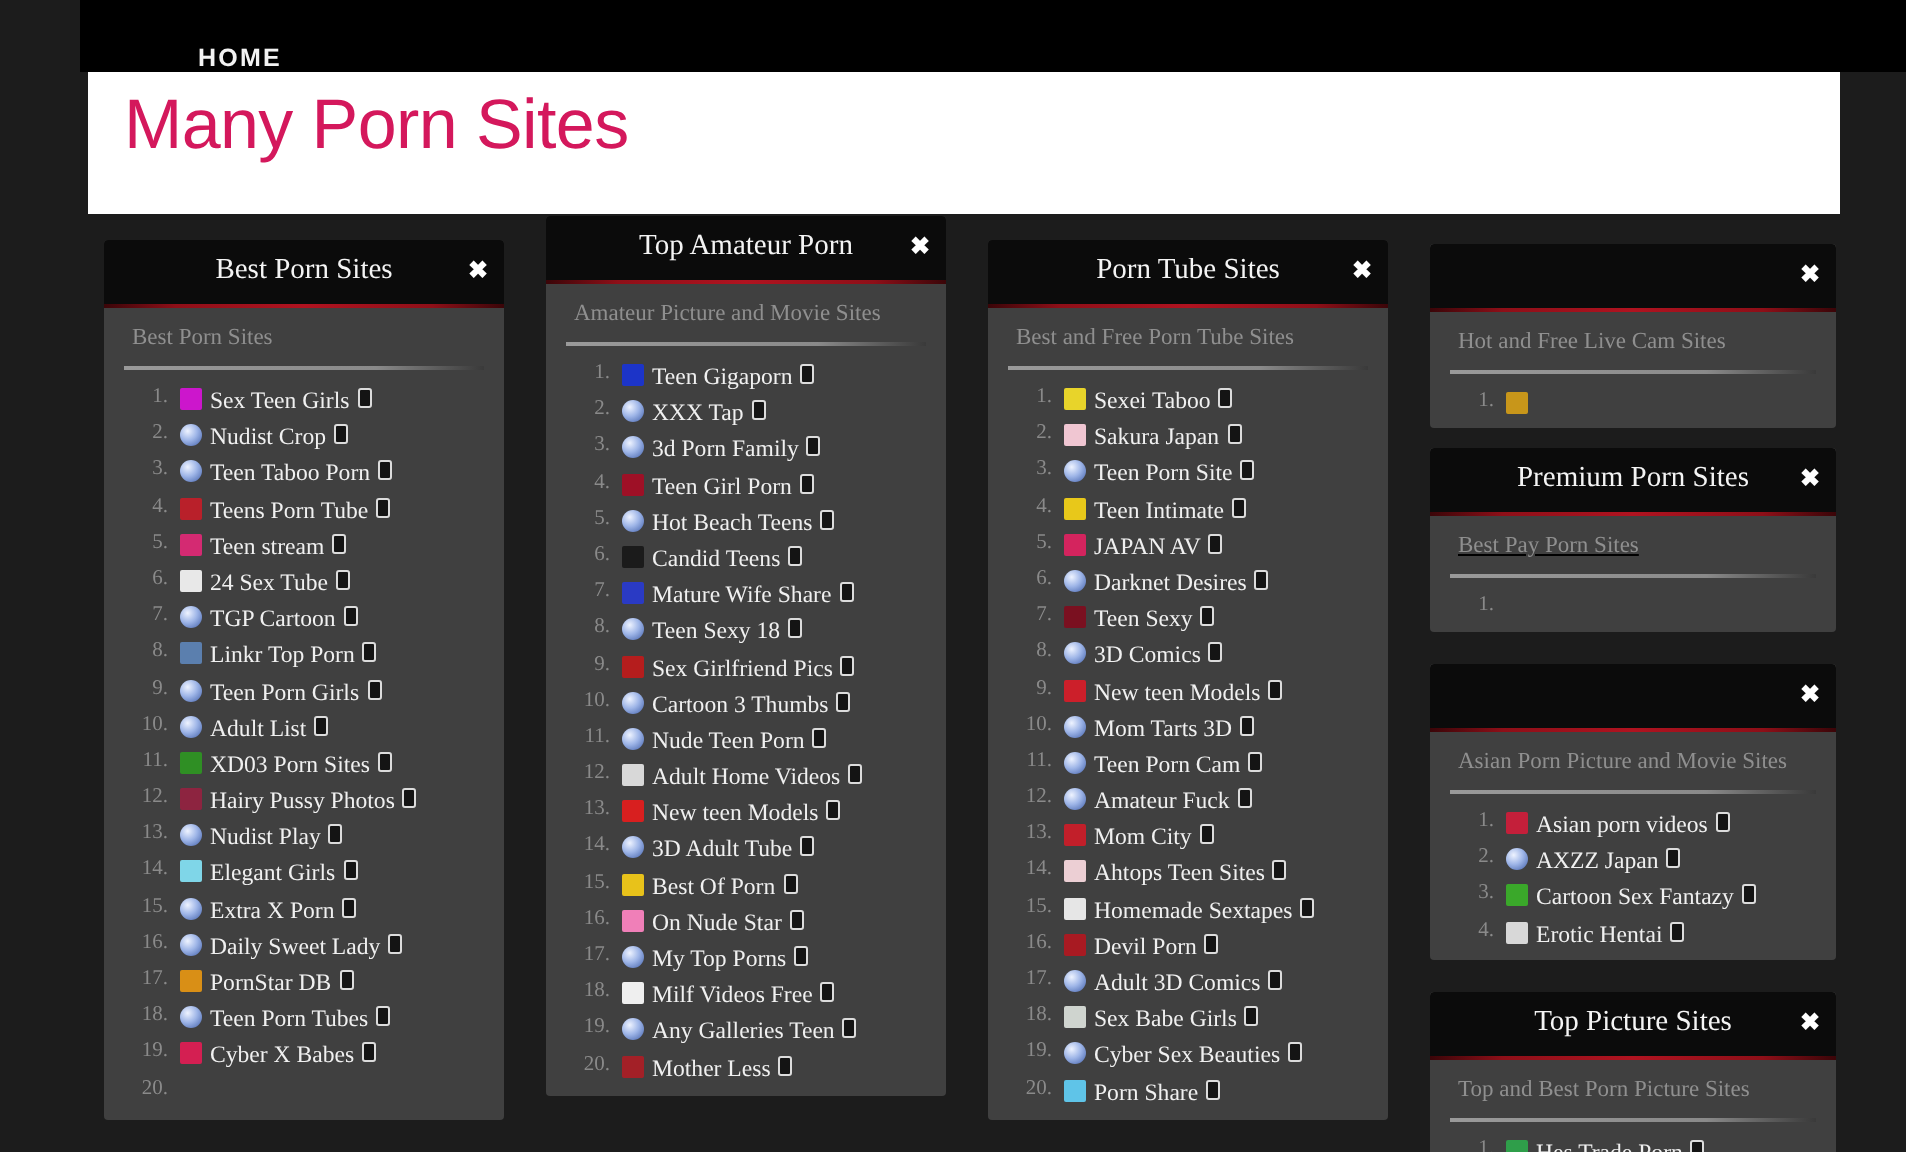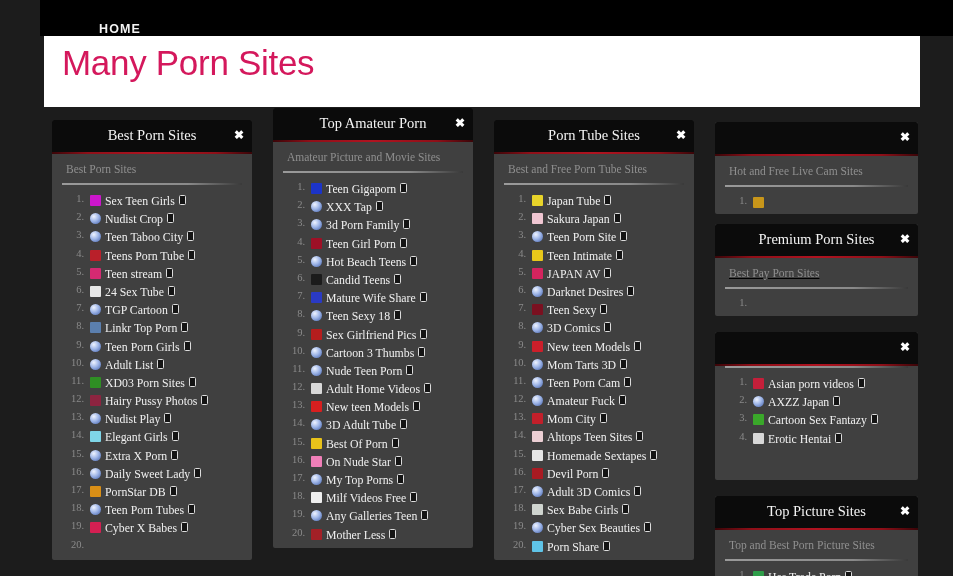--- a/index.html
+++ b/index.html
@@ -137,21 +137,21 @@
           <div class="ptitle">Best Porn Sites</div>
           <span class="pclose">✖</span>
         </div>
         <div class="redline"></div>
         <div class="panel-body">
           <div class="subtitle">Best Porn Sites</div>
           <div class="hr"></div>
           <ol class="sites">
             <li><span class="fav" style="background: rgb(204, 22, 204);"></span><span class="lbl">Sex Teen Girls</span><span class="mob"></span></li>
             <li><span class="fav globe"></span><span class="lbl">Nudist Crop</span><span class="mob"></span></li>
-            <li><span class="fav globe"></span><span class="lbl">Teen Taboo City</span><span class="mob"></span></li>
+            <li><span class="fav globe"></span><span class="lbl">Teen Taboo Porn</span><span class="mob"></span></li>
             <li><span class="fav" style="background: rgb(185, 32, 42);"></span><span class="lbl">Teens Porn Tube</span><span class="mob"></span></li>
             <li><span class="fav" style="background: rgb(212, 42, 114);"></span><span class="lbl">Teen stream</span><span class="mob"></span></li>
             <li><span class="fav" style="background: rgb(232, 232, 232);"></span><span class="lbl">24 Sex Tube</span><span class="mob"></span></li>
             <li><span class="fav globe"></span><span class="lbl">TGP Cartoon</span><span class="mob"></span></li>
             <li><span class="fav" style="background: rgb(91, 127, 174);"></span><span class="lbl">Linkr Top Porn</span><span class="mob"></span></li>
             <li><span class="fav globe"></span><span class="lbl">Teen Porn Girls</span><span class="mob"></span></li>
             <li><span class="fav globe"></span><span class="lbl">Adult List</span><span class="mob"></span></li>
             <li><span class="fav" style="background: rgb(47, 143, 36);"></span><span class="lbl">XD03 Porn Sites</span><span class="mob"></span></li>
             <li><span class="fav" style="background: rgb(141, 36, 64);"></span><span class="lbl">Hairy Pussy Photos</span><span class="mob"></span></li>
             <li><span class="fav globe"></span><span class="lbl">Nudist Play</span><span class="mob"></span></li>
@@ -201,21 +201,21 @@
       <div class="panel" style="left: 494px; top: 120px; width: 200px; height: 440px;">
         <div class="panel-head">
           <div class="ptitle">Porn Tube Sites</div>
           <span class="pclose">✖</span>
         </div>
         <div class="redline"></div>
         <div class="panel-body">
           <div class="subtitle">Best and Free Porn Tube Sites</div>
           <div class="hr"></div>
           <ol class="sites">
-            <li><span class="fav" style="background: rgb(232, 212, 42);"></span><span class="lbl">Japan Tube</span><span class="mob"></span></li>
+            <li><span class="fav" style="background: rgb(232, 212, 42);"></span><span class="lbl">Sexei Taboo</span><span class="mob"></span></li>
             <li><span class="fav" style="background: rgb(240, 198, 210);"></span><span class="lbl">Sakura Japan</span><span class="mob"></span></li>
             <li><span class="fav globe"></span><span class="lbl">Teen Porn Site</span><span class="mob"></span></li>
             <li><span class="fav" style="background: rgb(232, 200, 26);"></span><span class="lbl">Teen Intimate</span><span class="mob"></span></li>
             <li><span class="fav" style="background: rgb(212, 36, 94);"></span><span class="lbl">JAPAN AV</span><span class="mob"></span></li>
             <li><span class="fav globe"></span><span class="lbl">Darknet Desires</span><span class="mob"></span></li>
             <li><span class="fav" style="background: rgb(122, 16, 32);"></span><span class="lbl">Teen Sexy</span><span class="mob"></span></li>
             <li><span class="fav globe"></span><span class="lbl">3D Comics</span><span class="mob"></span></li>
             <li><span class="fav" style="background: rgb(204, 31, 42);"></span><span class="lbl">New teen Models</span><span class="mob"></span></li>
             <li><span class="fav globe"></span><span class="lbl">Mom Tarts 3D</span><span class="mob"></span></li>
             <li><span class="fav globe"></span><span class="lbl">Teen Porn Cam</span><span class="mob"></span></li>
@@ -258,20 +258,21 @@
             <li></li>
           </ol>
         </div>
       </div>
       <div class="panel" style="left: 715px; top: 332px; width: 203px; height: 148px; overflow: hidden;">
         <div class="panel-head">
           <span class="pclose">✖</span>
         </div>
         <div class="redline"></div>
         <div class="panel-body">
+          <div class="subtitle">Asian Porn Picture and Movie Sites</div>
           <div class="hr"></div>
           <ol class="sites">
             <li><span class="fav" style="background: rgb(196, 31, 58);"></span><span class="lbl">Asian porn videos</span><span class="mob"></span></li>
             <li><span class="fav globe"></span><span class="lbl">AXZZ Japan</span><span class="mob"></span></li>
             <li><span class="fav" style="background: rgb(58, 168, 42);"></span><span class="lbl">Cartoon Sex Fantazy</span><span class="mob"></span></li>
             <li><span class="fav" style="background: rgb(216, 216, 216);"></span><span class="lbl">Erotic Hentai</span><span class="mob"></span></li>
           </ol>
         </div>
       </div>
       <div class="panel" style="left: 715px; top: 496px; width: 203px; height: 120px; overflow: hidden;">

